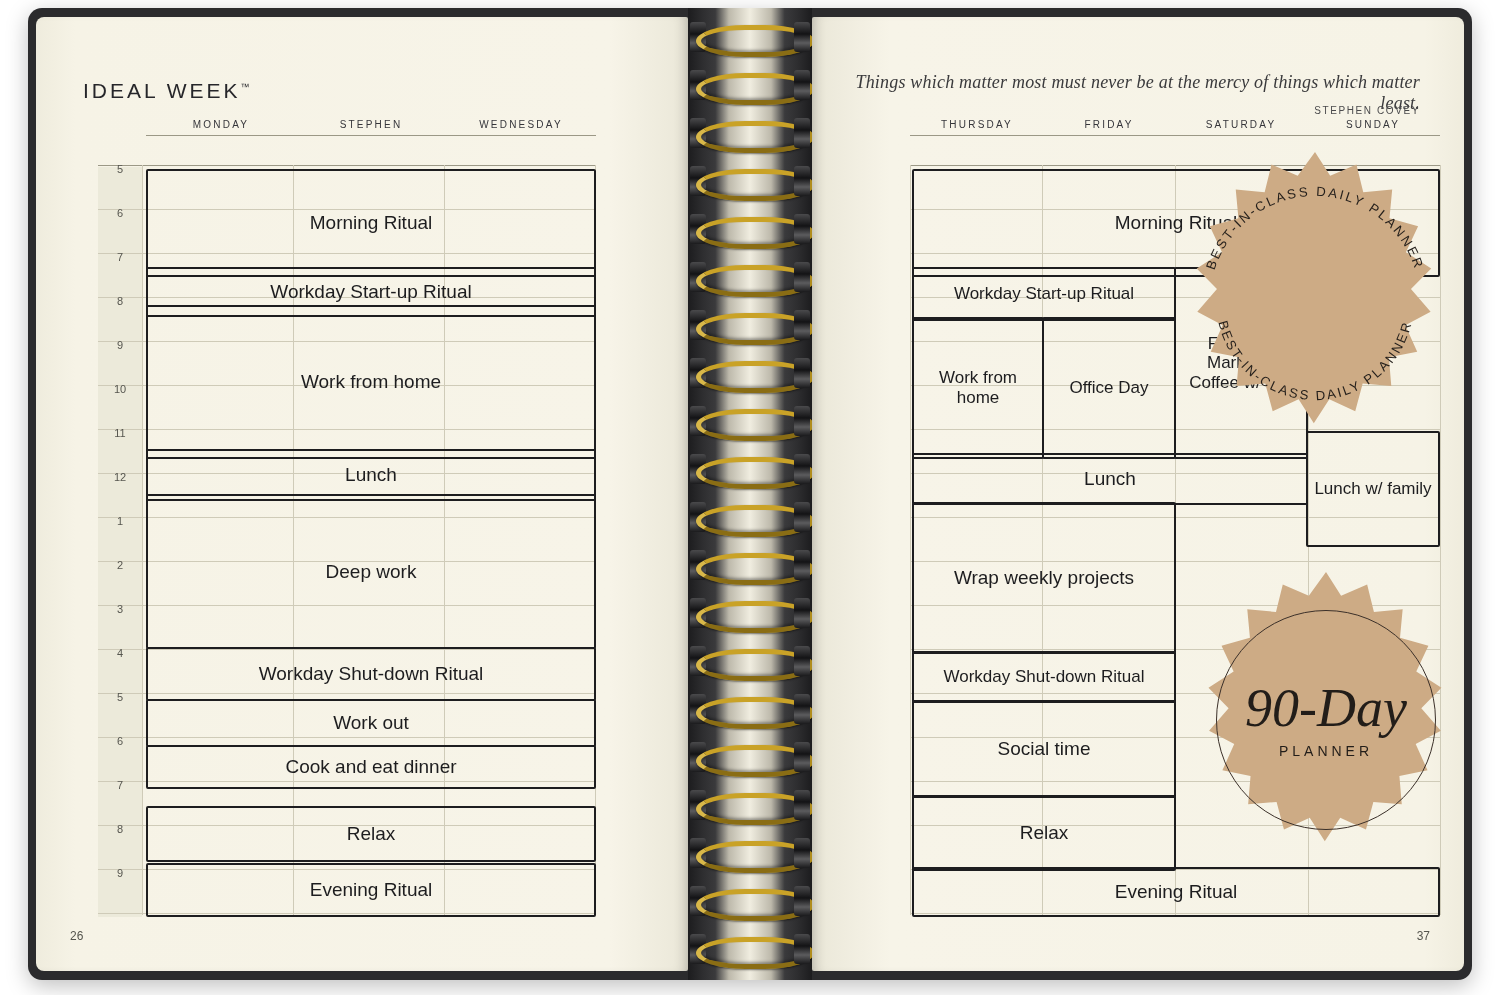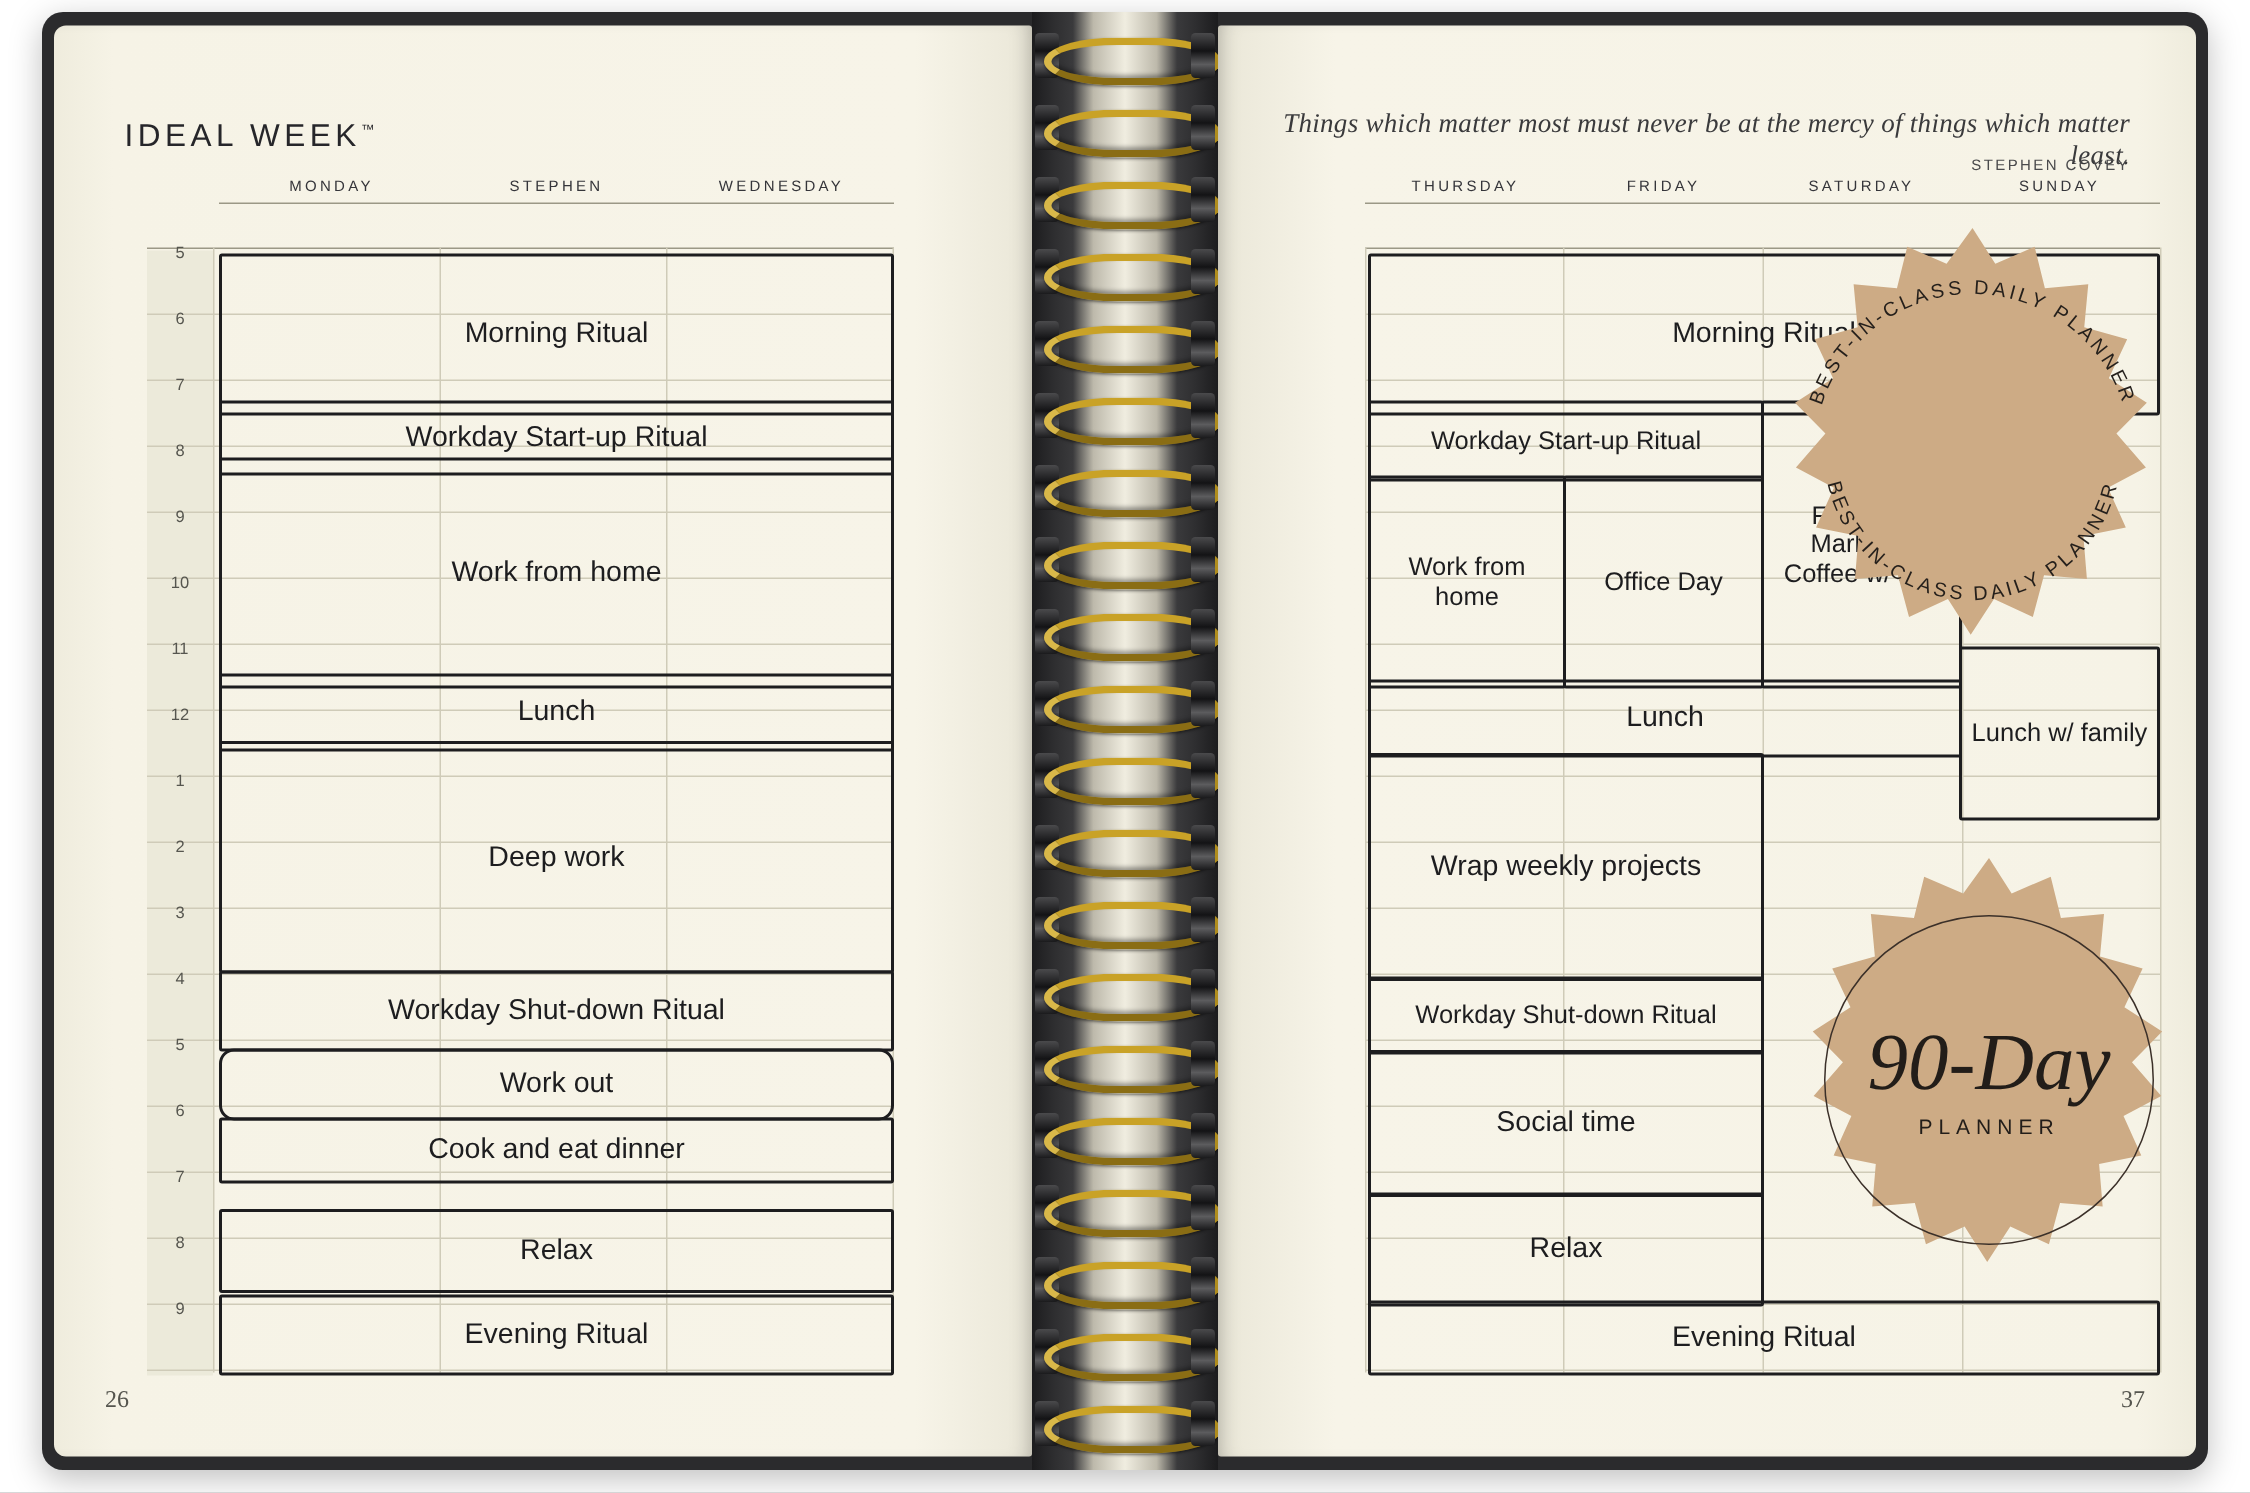--- a/index.html
+++ b/index.html
@@ -174,22 +174,22 @@
     box-sizing: border-box;
     background: transparent;
     line-height: 1.15;
     padding: 2px 4px;
   }
   .block.sm { font-size: 17px; }
 
   .pagenum {
     position: absolute;
     bottom: 28px;
-    font-family: Liberation Serif, serif;
-    font-size: 16px;
+    font-family: Liberation Sans, sans-serif;
+    font-size: 12px;
     color: #55554e;
   }
 
   
   .badge {
     position: absolute;
     display: flex;
     align-items: center;
     justify-content: center;
     color: #2a2522;
@@ -316,21 +316,21 @@
       <div class="hourlabel" style="left:70px; top:762px;">7</div>
       <div class="hourlabel" style="left:70px; top:806px;">8</div>
       <div class="hourlabel" style="left:70px; top:850px;">9</div>
 
       <div class="block" style="left:110px; top:152px; width:450px; height:108px;">Morning Ritual</div>
       <div class="block" style="left:110px; top:250px; width:450px; height:50px;">Workday Start-up Ritual</div>
       <div class="block" style="left:110px; top:288px; width:450px; height:154px;">Work from home</div>
       <div class="block" style="left:110px; top:432px; width:450px; height:52px;">Lunch</div>
       <div class="block" style="left:110px; top:477px; width:450px; height:155px;">Deep work</div>
       <div class="block" style="left:110px; top:630px; width:450px; height:54px;">Workday Shut-down Ritual</div>
-      <div class="block" style="left:110px; top:682px; width:450px; height:48px;border-radius:10px;">Work out</div>
+      <div class="block" style="left:110px; top:682px; width:450px; height:48px;">Work out</div>
       <div class="block" style="left:110px; top:728px; width:450px; height:44px;">Cook and eat dinner</div>
       <div class="block" style="left:110px; top:789px; width:450px; height:56px;">Relax</div>
       <div class="block" style="left:110px; top:846px; width:450px; height:54px;">Evening Ritual</div>
 
       <div class="pagenum" style="left:34px;">26</div>
     </div>
 
     <div class="spine">
       <div class="coil" style="top:14px;">
           <div class="capL"></div>

